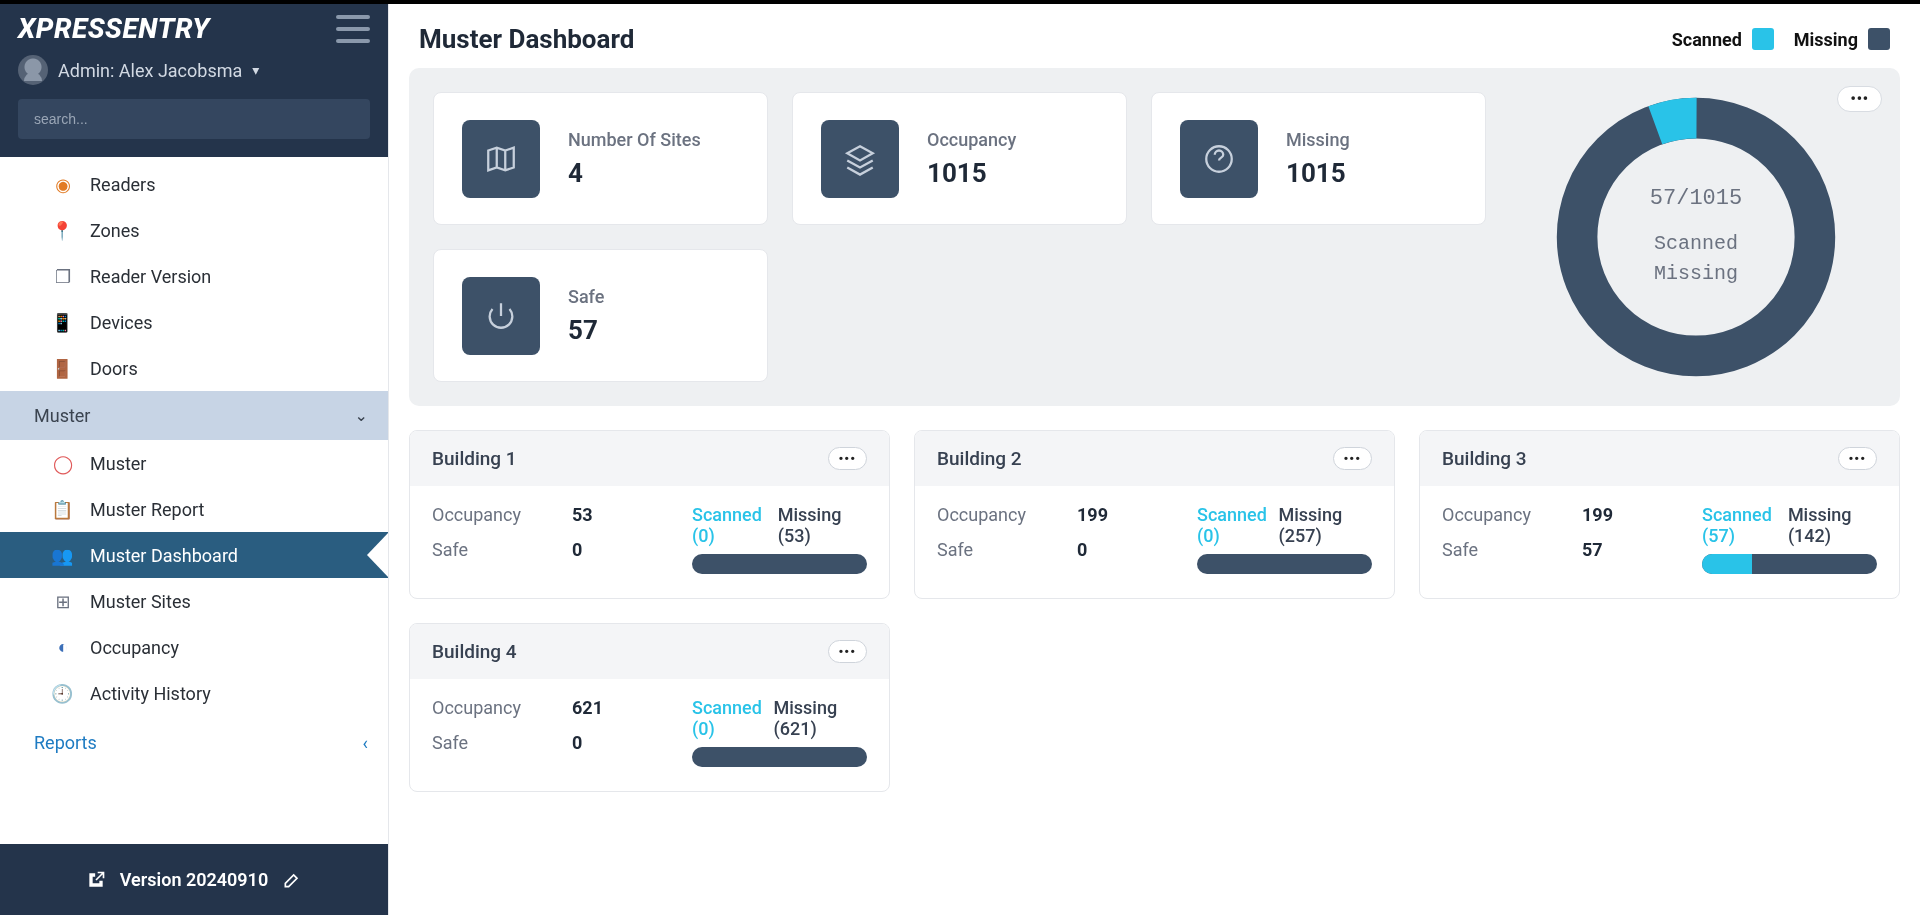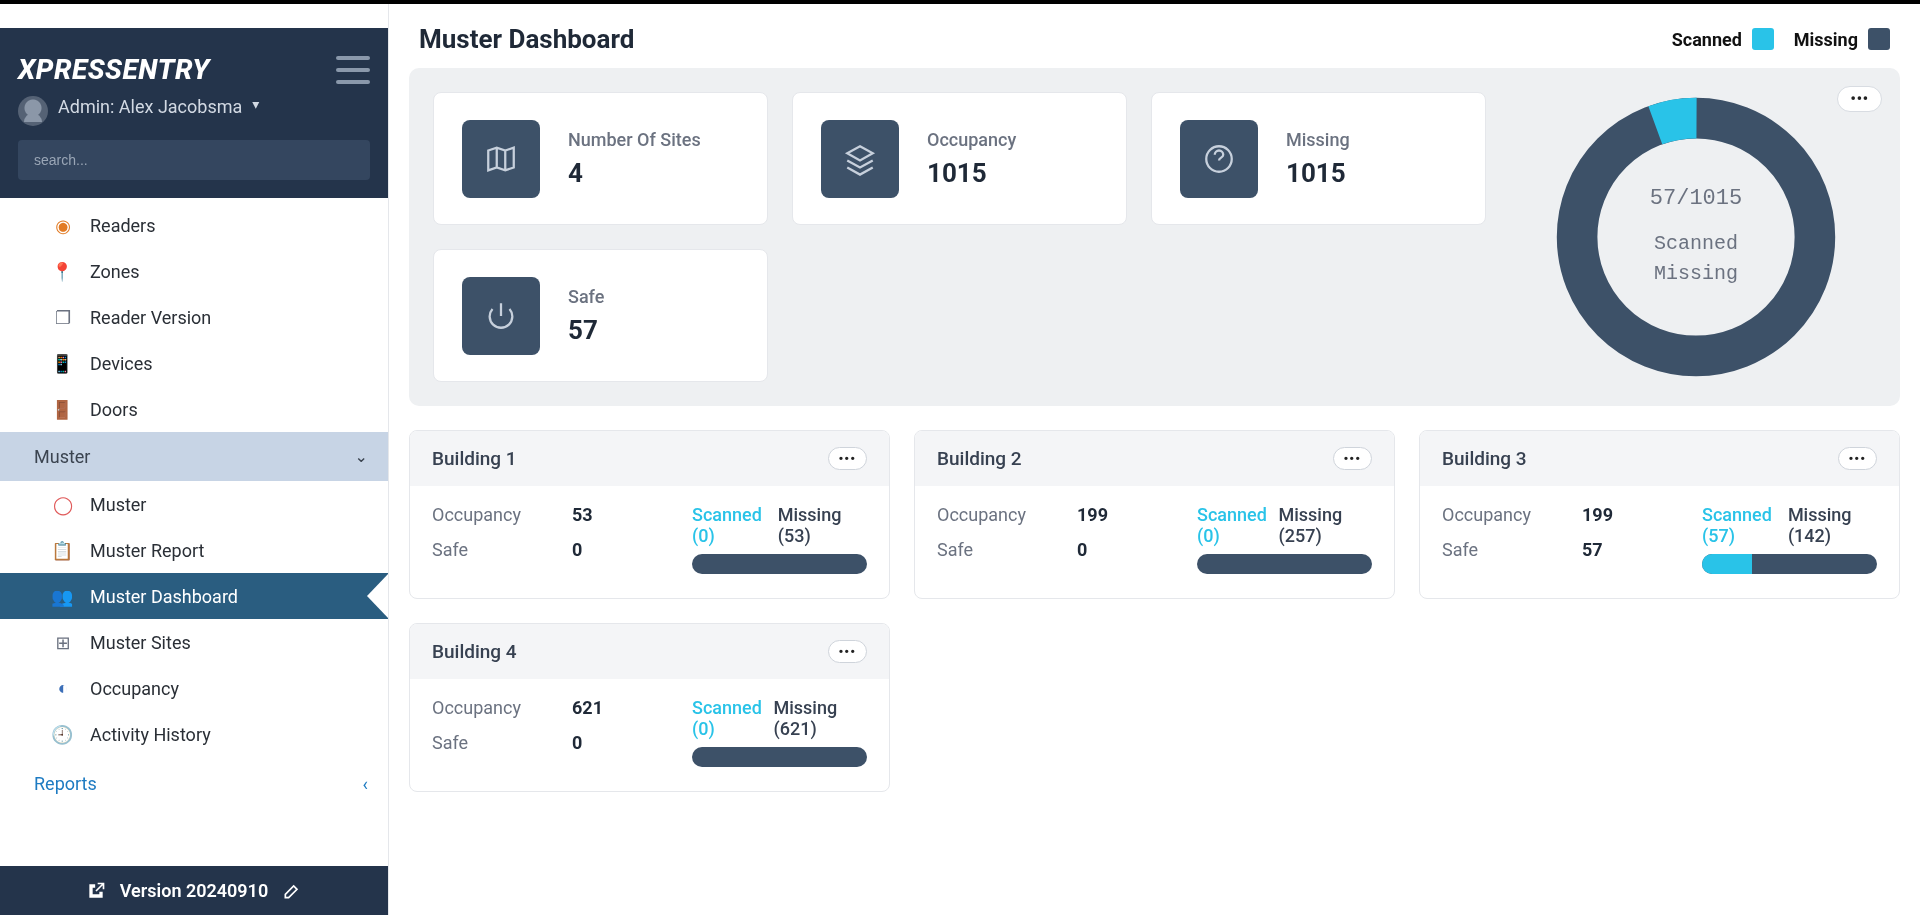--- a/index.html
+++ b/index.html
@@ -5,43 +5,43 @@
 * { box-sizing: border-box; margin: 0; padding: 0; }
 html, body { width: 1920px; height: 915px; font-family: -apple-system, BlinkMacSystemFont, "Segoe UI", Roboto, sans-serif; overflow: hidden; background: #fff; }
 
 
 .topline { height: 4px; background: #000; width: 100%; }
 
 .app { display: flex; height: 911px; }
 
 
 .sidebar { width: 389px; background: #fff; display: flex; flex-direction: column; border-right: 1px solid #e5e7eb; }
-.side-top { background: #24344b; padding: 25px 18px 18px 18px; margin-top: 24px; }
+.side-top { background: #24344b; padding: 8px 18px 18px 18px; }
 .logo-row { display: flex; align-items: center; justify-content: space-between; margin-bottom: 10px; }
 .logo { font-style: italic; font-weight: 800; color: #fff; font-size: 28px; letter-spacing: 0.5px; }
 .hamburger { width: 34px; height: 28px; display: flex; flex-direction: column; justify-content: space-between; cursor: pointer; }
 .hamburger span { display: block; height: 4px; border-radius: 2px; background: #8a98ab; }
-.user-row { display: flex; align-items: flex-start; gap: 10px; color: #d2d9e3; font-size: 18px; margin-bottom: 14px; }
+.user-row { display: flex; align-items: center; gap: 10px; color: #d2d9e3; font-size: 18px; margin-bottom: 14px; }
 .avatar { width: 30px; height: 30px; border-radius: 50%; background: #556275 radial-gradient(circle at 50% 40%, #8b97a8 8px, transparent 9px); position:relative;}
 .avatar::after{content:"";position:absolute;left:6px;bottom:4px;width:18px;height:9px;border-radius:9px 9px 0 0;background:#8b97a8;}
 .chev-down { font-size: 14px; color: #d2d9e3; }
 .search { background: #34465f; border: none; border-radius: 4px; padding: 12px 16px; color: #c7d0dc; font-size: 14px; width: 100%; }
 .search::placeholder { color: #9aa6b6; }
 
 .nav { flex: 1; overflow-y: auto; padding-top: 4px; }
 .nav-item { display: flex; align-items: center; gap: 16px; padding: 12px 20px 12px 52px; font-size: 18px; color: #2a2f36; cursor: pointer; position: relative; }
 .nav-item .icon-slot { width: 22px; height: 22px; display: inline-flex; align-items: center; justify-content: center; font-size: 18px; }
 .nav-section { background: #c7d4e5; padding: 14px 20px; display: flex; align-items: center; gap: 14px; font-size: 18px; color: #3b4450; position: relative; cursor: pointer; }
 .nav-section .expand { position: absolute; right: 20px; font-size: 16px; color: #3b4450; }
 .nav-item.active { background: #2a5d80; color: #fff; position: relative; }
 .nav-item.active::after { content: ""; position: absolute; right: -1px; top: 0; bottom: 0; width: 22px; background: #fff; clip-path: polygon(100% 0, 100% 100%, 0 50%); }
 .nav-reports { padding: 16px 20px; display: flex; align-items: center; gap: 14px; font-size: 18px; color: #1e7bc2; position: relative; cursor: pointer; }
 .nav-reports .chev-left { position: absolute; right: 20px; color: #1e7bc2; font-size: 18px; }
 
-.side-bottom { background: #24344b; color: #fff; display: flex; align-items: center; justify-content: center; gap: 14px; padding: 14px; font-size: 18px; font-weight: 600; }
+.side-bottom { background: #24344b; color: #fff; display: flex; align-items: center; justify-content: center; gap: 14px; padding: 25px; font-size: 18px; font-weight: 600; }
 .side-bottom svg { width: 20px; height: 20px; }
 
 
 .main { flex: 1; display: flex; flex-direction: column; background: #fff; }
 .header { display: flex; align-items: center; justify-content: space-between; padding: 20px 30px 14px 30px; }
 .page-title { font-size: 26px; font-weight: 700; color: #1f2937; }
 .legend { display: flex; align-items: center; gap: 20px; }
 .legend-item { display: flex; align-items: center; gap: 10px; font-size: 18px; font-weight: 700; color: #111; }
 .swatch { width: 22px; height: 22px; border-radius: 3px; }
 .swatch.scan { background: #29c3e8; }

